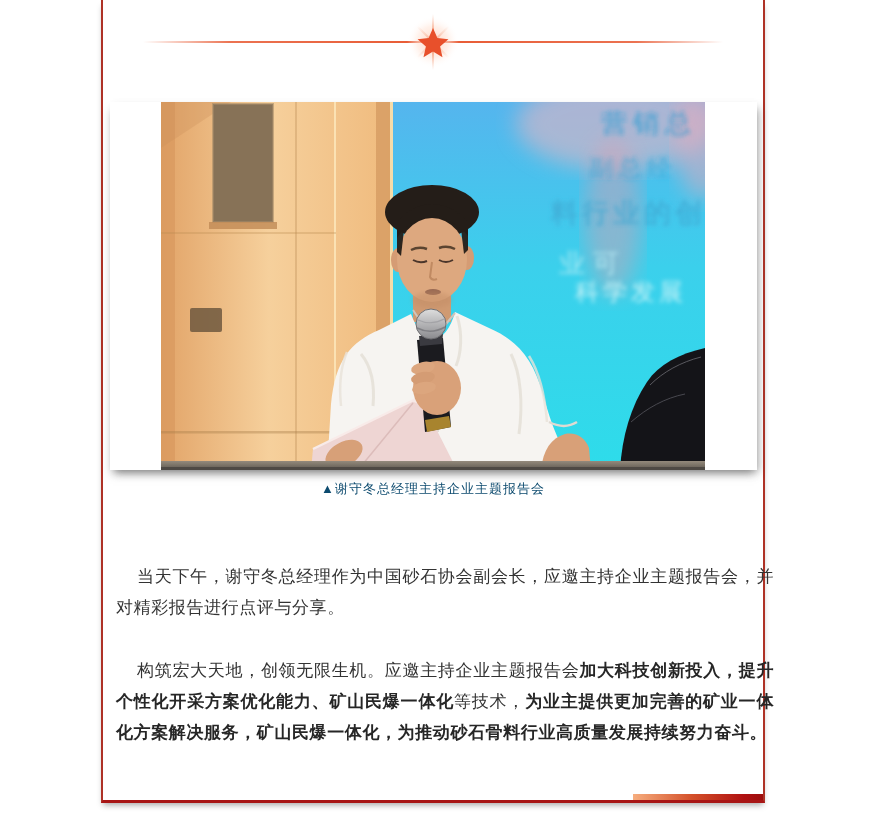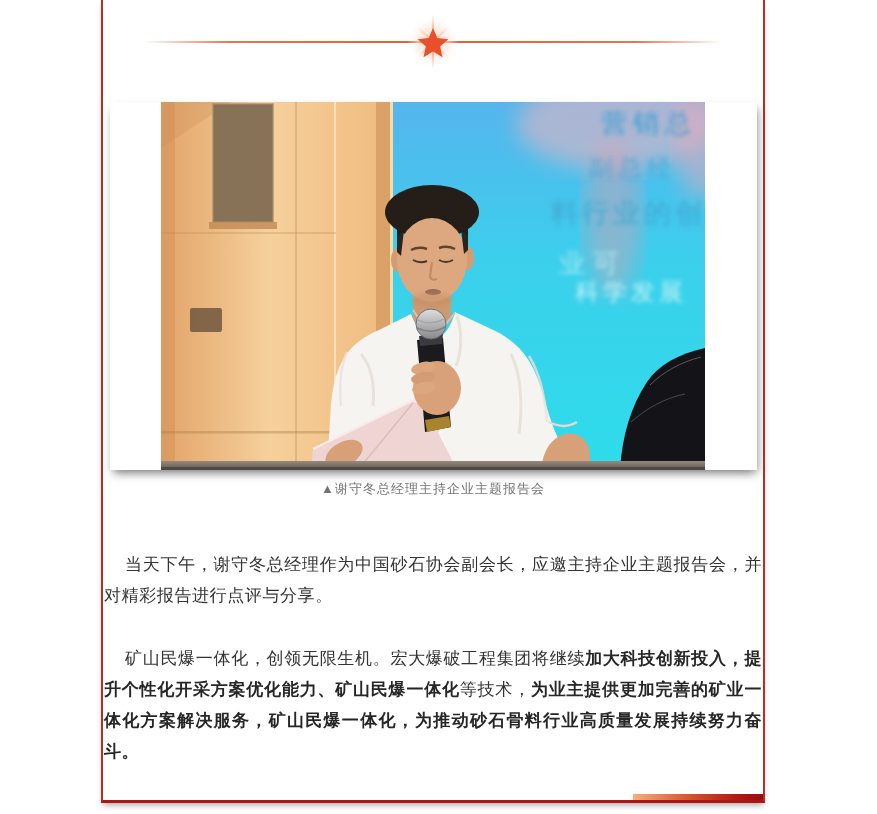--- a/index.html
+++ b/index.html
@@ -22,24 +22,24 @@
 
   
   .photo-card{position:absolute;left:7px;top:102px;width:647px;height:368px;margin:0;
     background:#ffffff;
     box-shadow:0 6px 9px -3px rgba(60,60,60,.5),4px 4px 8px -2px rgba(90,90,90,.35);}
   .photo{position:absolute;left:51px;top:0;width:544px;height:368px;overflow:hidden;}
   .photo svg{display:block;}
 
   
   .caption{position:absolute;left:0;top:480px;width:660px;text-align:center;
-    font-size:13px;letter-spacing:1px;color:#737373;line-height:18px;}
-
-  
-  .para{position:absolute;left:1px;width:658px;margin:0;
+    font-size:13px;letter-spacing:1px;color:#0c4a6e;line-height:18px;}
+
+  
+  .para{position:absolute;left:1px;width:658px;margin:12px;
     font-size:17px;line-height:31px;color:#333333;letter-spacing:.6px;
     text-align:justify;text-indent:21px;word-break:break-all;}
   .para .bold{font-weight:700;color:#262626;}
   .p1{top:549px;}
   .p2{top:643px;}
 
   
   .footer-bar{position:absolute;right:0;bottom:0;width:130px;height:6px;
     background:linear-gradient(90deg,#f6ad7e 0%,#d4512a 45%,#b01111 85%,#9c0d0d 100%);}
 </style>
@@ -196,16 +196,16 @@
 
         <rect x="0" y="359" width="544" height="9" fill="url(#strip)"></rect>
         <rect x="0" y="365" width="544" height="3" fill="#4e4944"></rect>
       </svg>
     </div>
   </figure>
 
   <div class="caption">▲谢守冬总经理主持企业主题报告会</div>
 
   <p class="para p1"><span>当天下午，谢守冬总经理作为中国砂石协会副会长，应邀主持企业主题报告会，并对精彩报告进行点评与分享。</span></p>
-  <p class="para p2"><span>矿山民爆一体化，创领无限生机。宏大爆破工程集团将继续</span><span class="bold">加大科技创新投入，提升个性化开采方案优化能力、矿山民爆一体化</span><span>等技术，</span><span class="bold">为业主提供更加完善的矿业一体化方案解决服务，矿山民爆一体化，为推动砂石骨料行业高质量发展持续努力奋斗。</span></p>
+  <p class="para p2"><span>构筑宏大天地，创领无限生机。应邀主持企业主题报告会</span><span class="bold">加大科技创新投入，提升个性化开采方案优化能力、矿山民爆一体化</span><span>等技术，</span><span class="bold">为业主提供更加完善的矿业一体化方案解决服务，矿山民爆一体化，为推动砂石骨料行业高质量发展持续努力奋斗。</span></p>
 
   <div class="footer-bar"></div>
 </div>
 
 </body></html>

